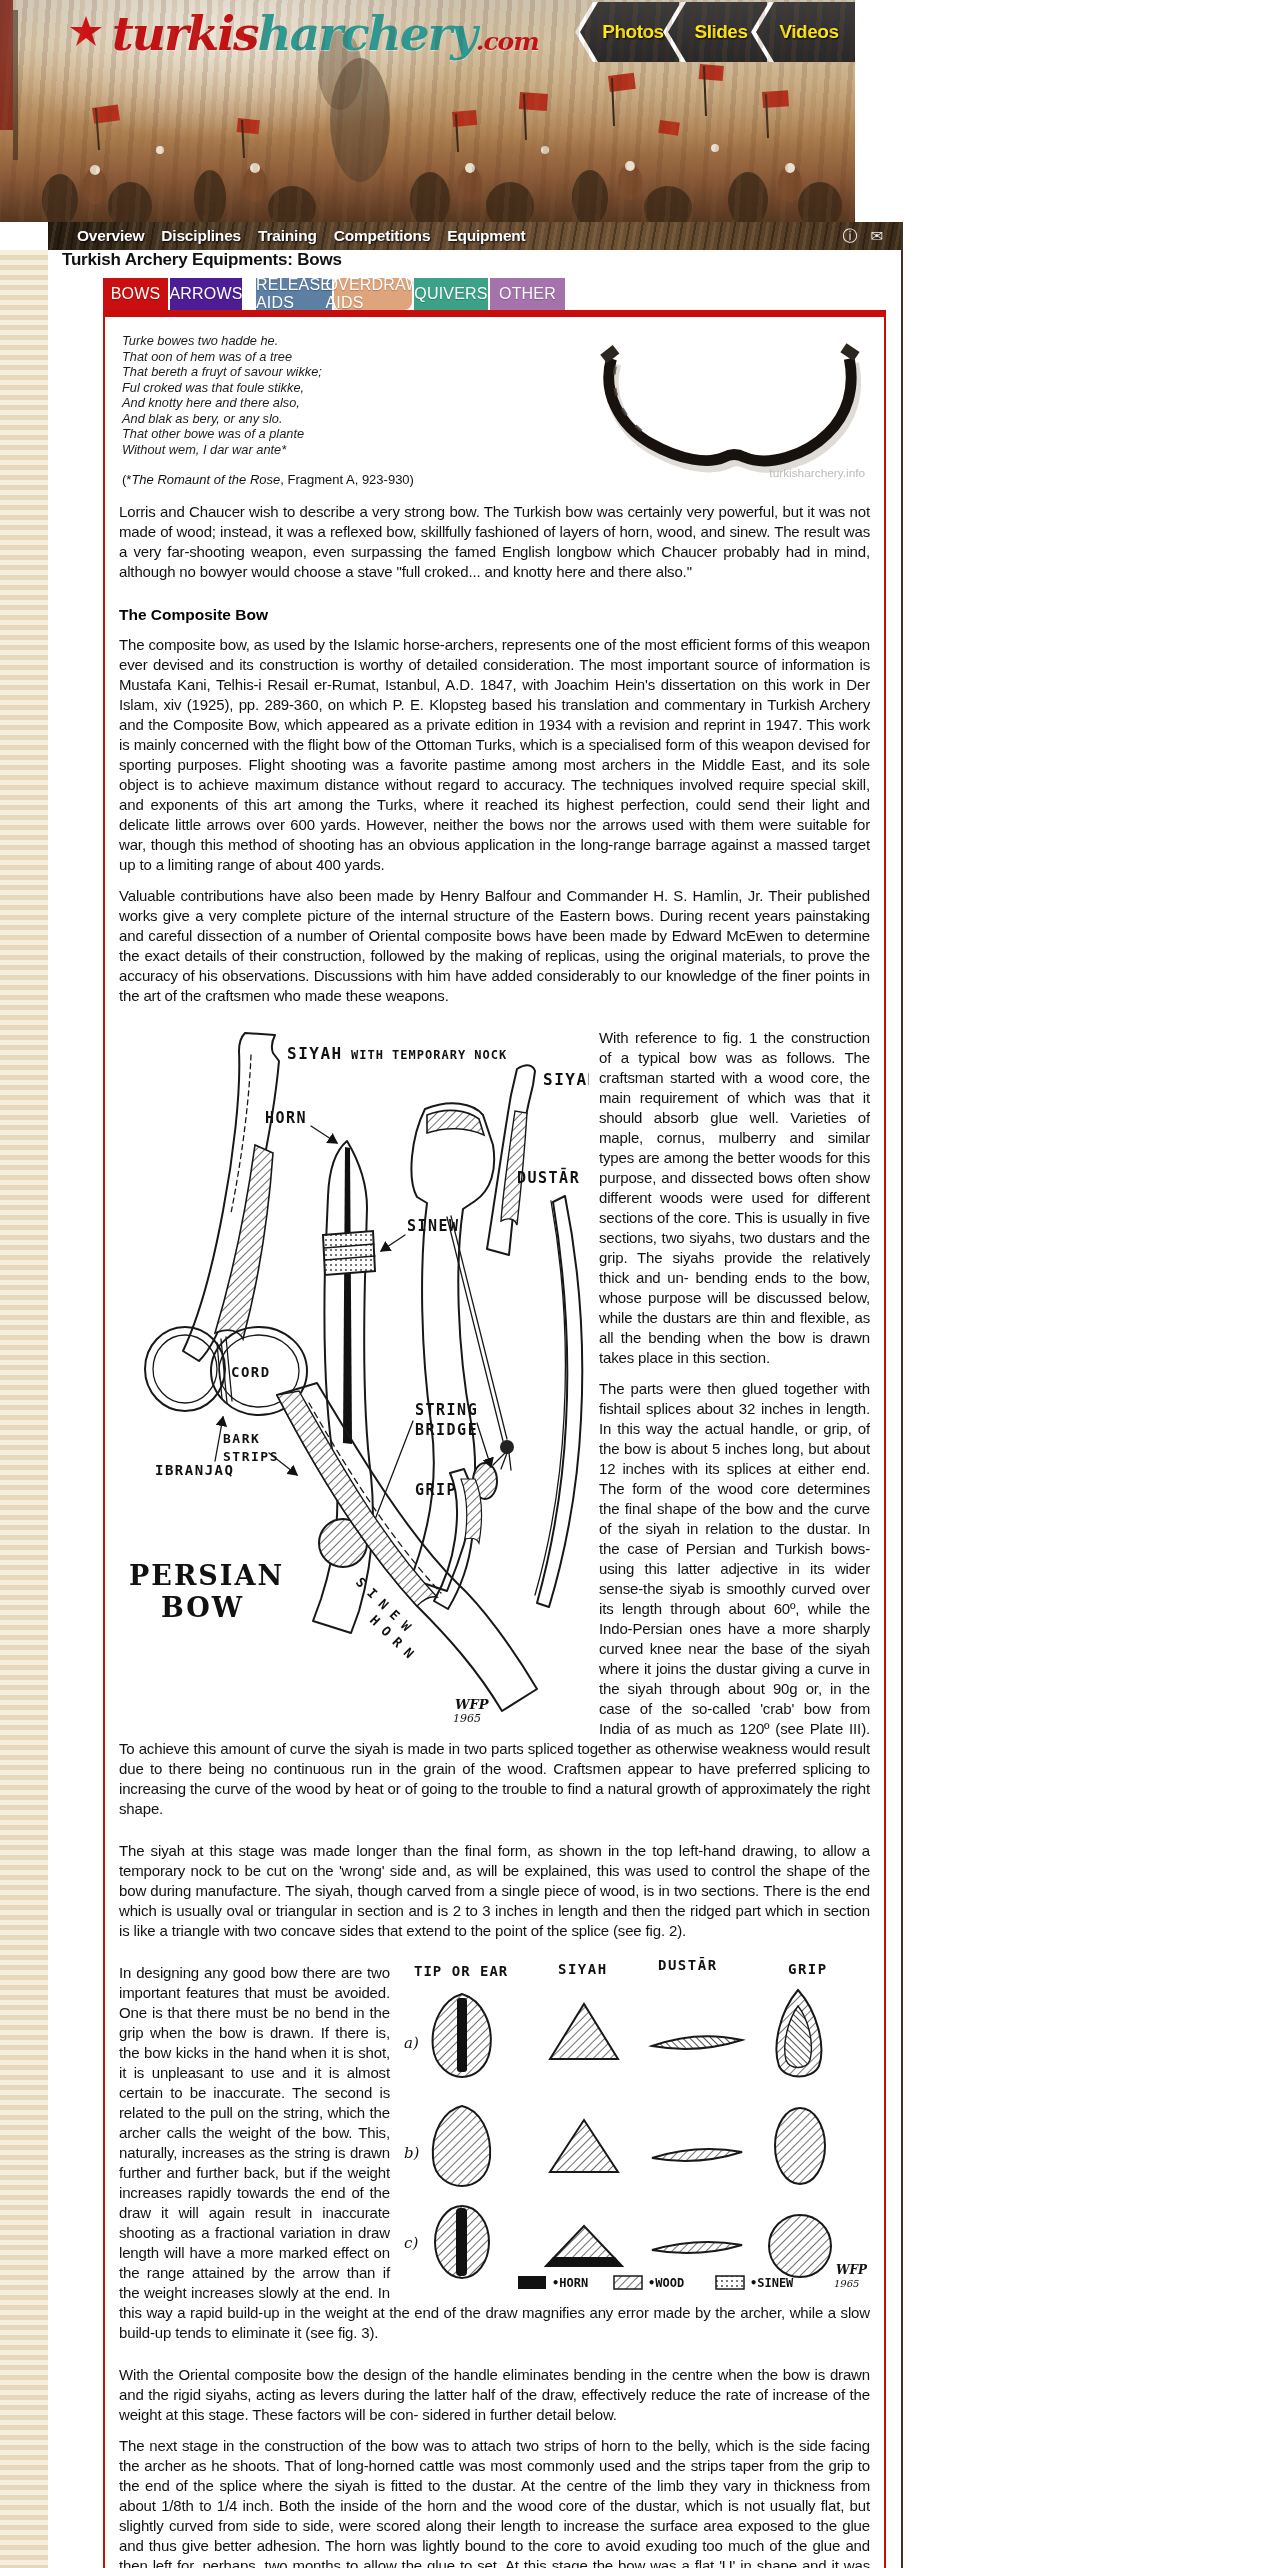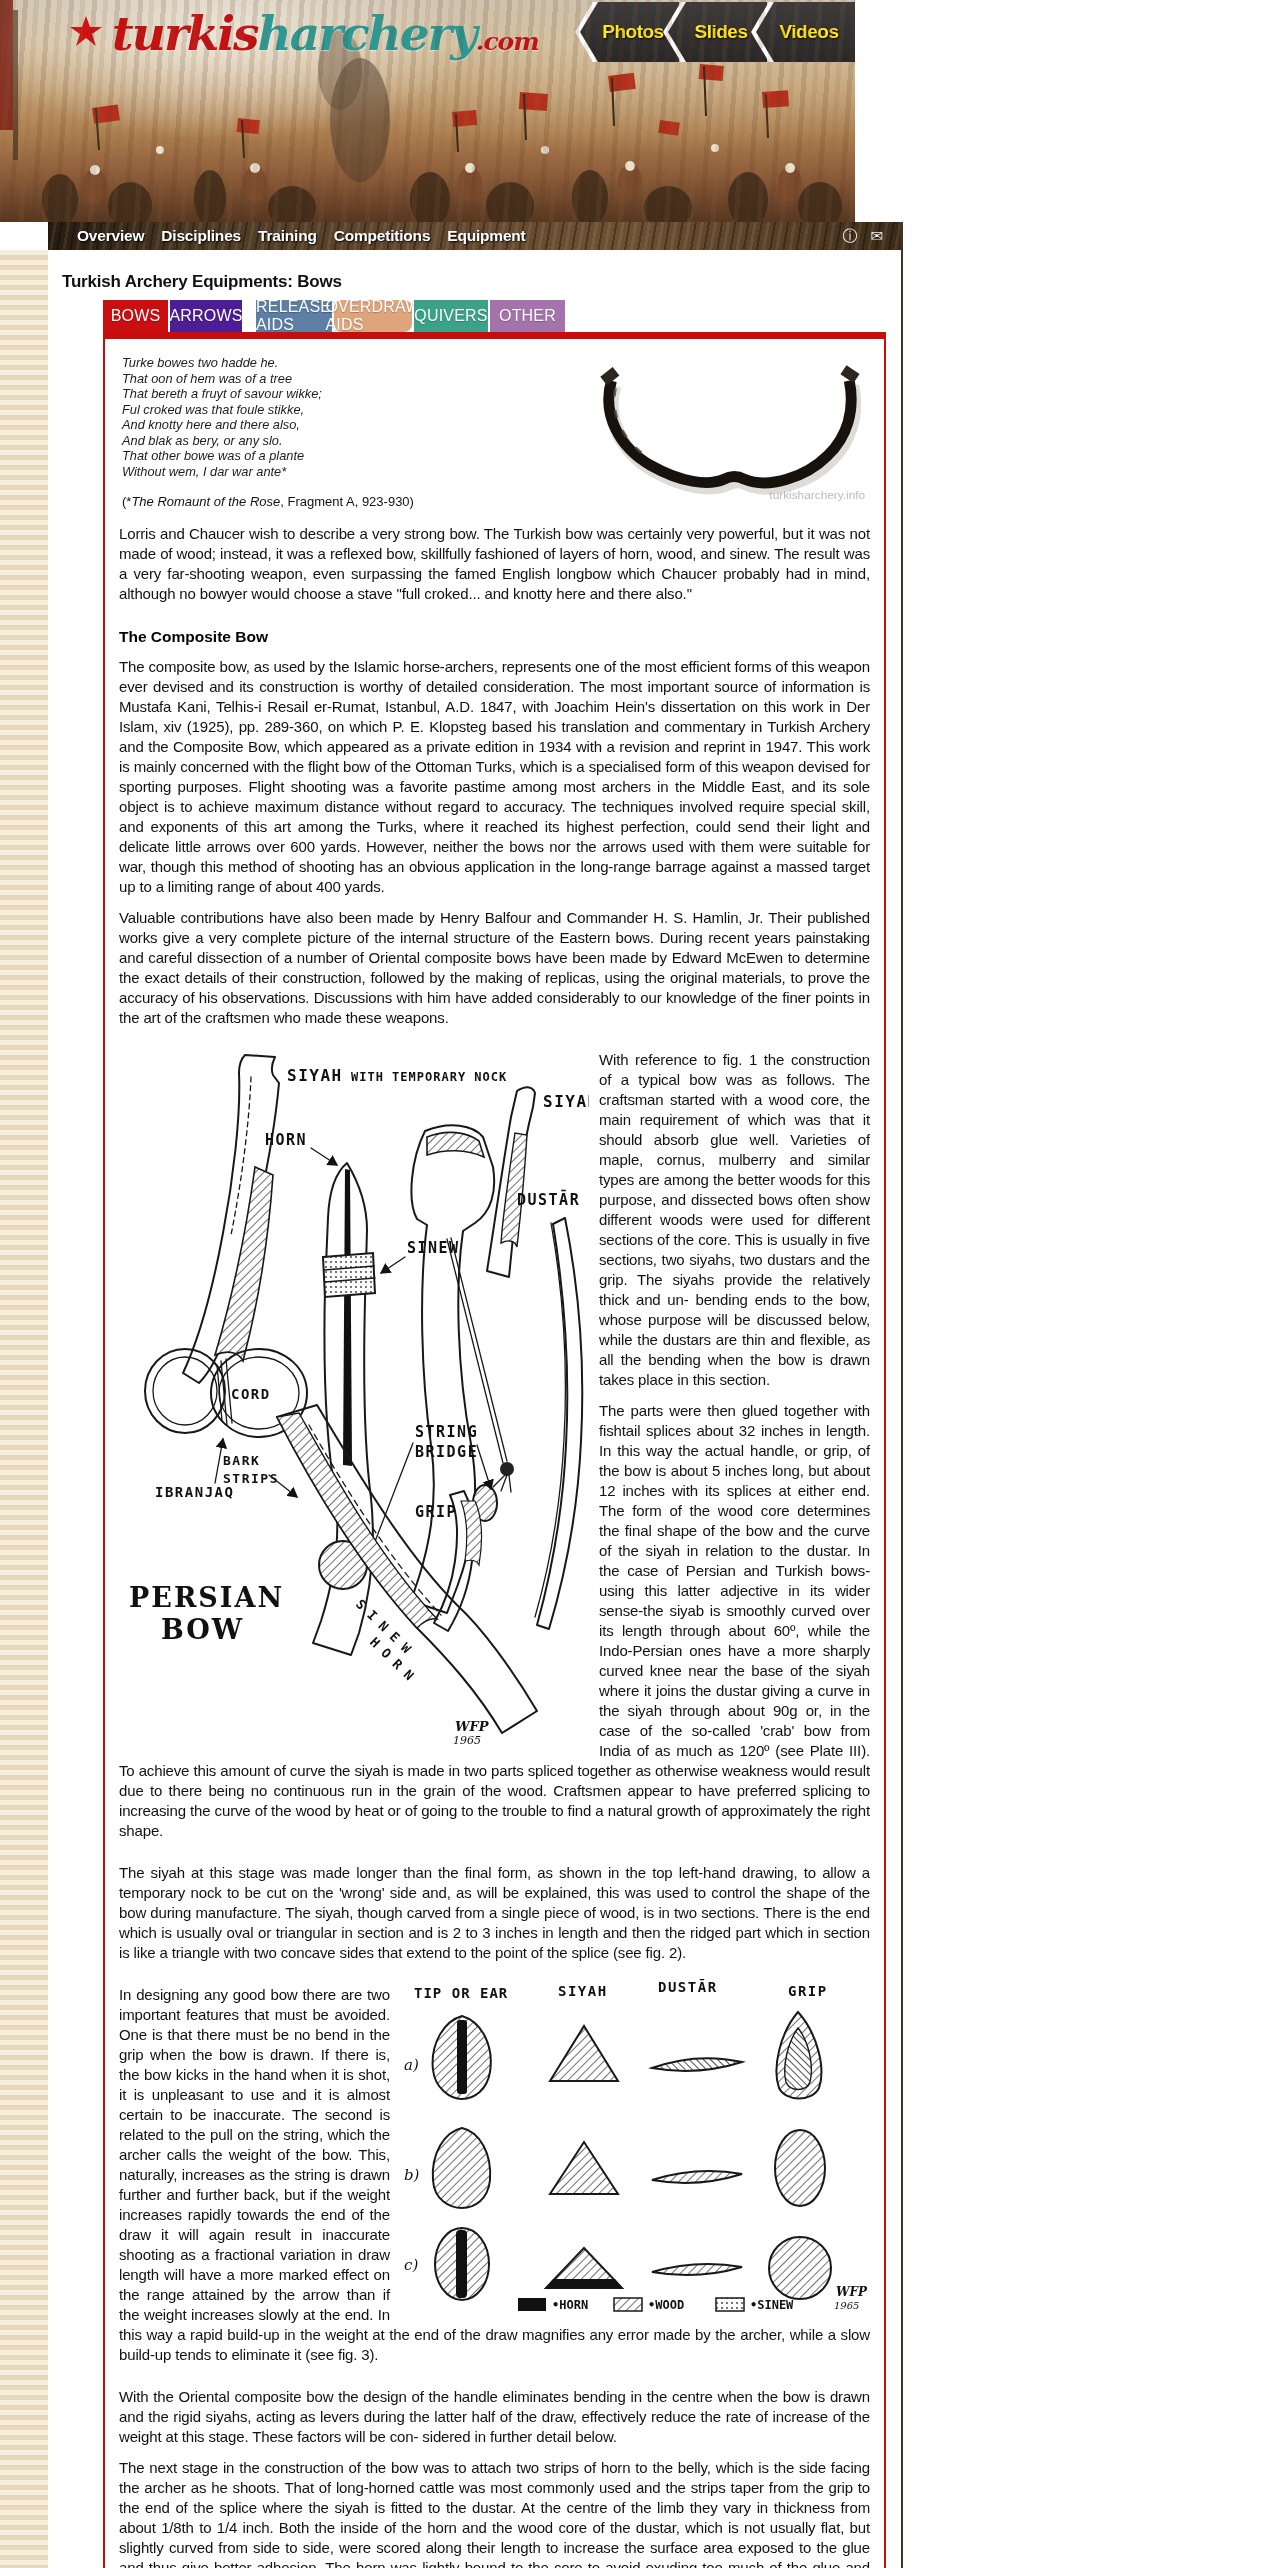--- a/index.html
+++ b/index.html
@@ -44,21 +44,21 @@
   .navbar{height:28px;display:flex;align-items:center;gap:17px;padding-left:29px;position:relative;
     background:linear-gradient(90deg,#261b10,#4c3a25 18%,#624830 45%,#6d5133 68%,#543c25 88%,#392a18)}
   .navbar::before{content:"";position:absolute;inset:0;
     background:repeating-linear-gradient(100deg,rgba(0,0,0,.30) 0 2px,transparent 2px 6px,rgba(255,220,180,.09) 6px 9px,transparent 9px 13px)}
   .nav-item{position:relative;color:#fff;font-weight:bold;font-size:15.5px;letter-spacing:-0.2px;
     text-shadow:1px 1px 2px #000;cursor:pointer}
   .nav-icons{position:relative;margin-left:auto;display:flex;gap:13px;padding-right:18px;
     color:#efefef;font-size:15px;font-family:"DejaVu Sans",sans-serif}
   .nav-icons span{cursor:pointer}
 
-  .page-title{margin:22px 0 8px 14px;font-size:17px;font-weight:bold;letter-spacing:-0.2px}
+  .page-title{margin:0 0 8px 14px;font-size:17px;font-weight:bold;letter-spacing:-0.2px}
 
   .tabs{display:flex;gap:2px;margin-left:55px;height:32px}
   .tab{color:#fff;font-weight:normal;font-size:16px;display:flex;align-items:center;
        justify-content:center;letter-spacing:.2px;cursor:pointer;text-shadow:0 1px 1px rgba(0,0,0,.25)}
   .tab:nth-child(1){width:65px}.tab:nth-child(2){width:72px}.tab:nth-child(3){width:76px}
   .tab:nth-child(4){width:78px}.tab:nth-child(5){width:74px}.tab:nth-child(6){width:75px}
 
   .redbox{margin-left:55px;width:783px;box-sizing:border-box;
     border:2px solid #c90c0c;border-top:7px solid #c90c0c;padding:8px 14px 20px}
 

